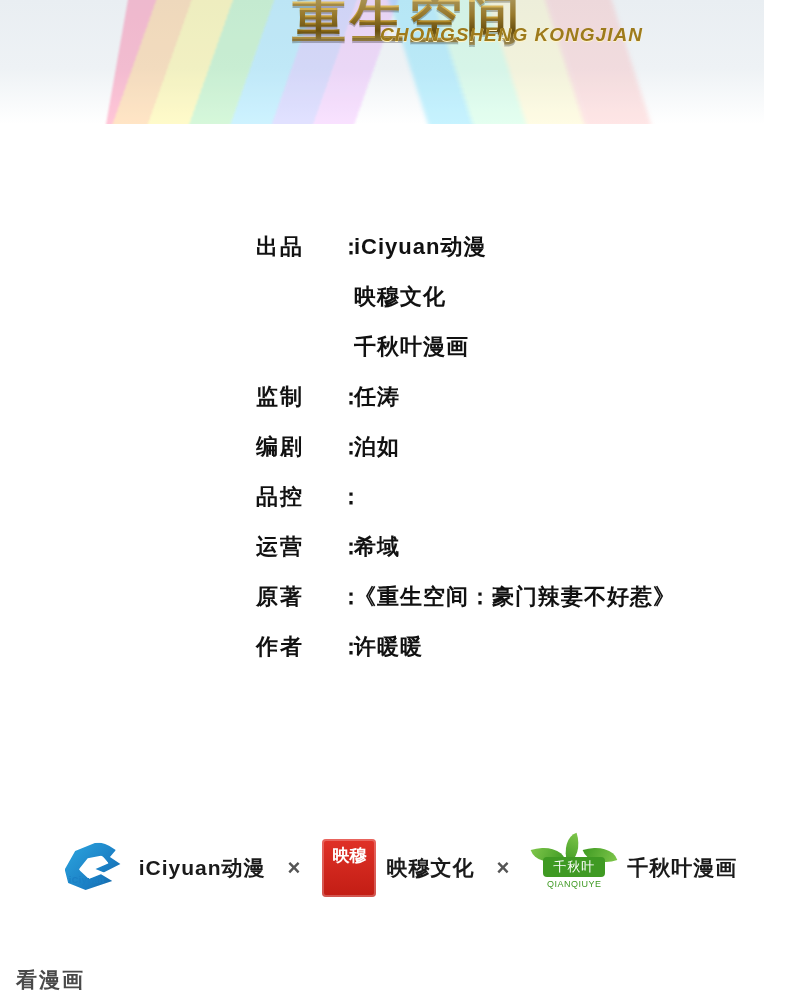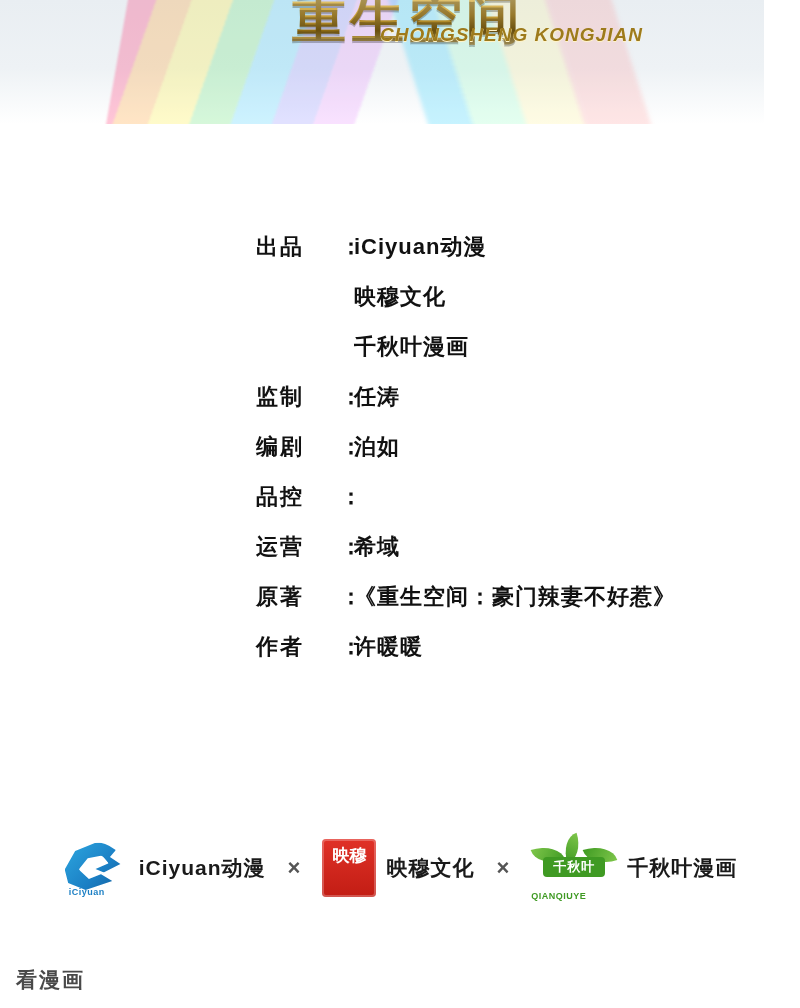--- a/index.html
+++ b/index.html
@@ -185,21 +185,21 @@
     position: absolute;
     left: 16px; top: 16px;
     width: 30px; height: 26px;
     border-radius: 50%;
     background: #ffffff;
     clip-path: polygon(0 60%, 30% 16%, 78% 6%, 100% 36%, 56% 58%, 86% 72%, 34% 96%);
   }
   .mark-iciyuan .mark-caption {
     position: absolute;
     left: 6px;
-    bottom: 1px;
+    bottom: 13px;
     font-size: 9px;
     color: #1b7fc4;
     font-weight: bold;
     letter-spacing: .5px;
   }
 
   
   .mark-seal {
     width: 54px;
     height: 58px;
@@ -235,31 +235,32 @@
   .mark-leaf .l2 { left: 54px; top: 6px;  transform: rotate(162deg); }
   .mark-leaf .l3 { left: 28px; top: 0px;  transform: rotate(72deg); width: 26px; height: 18px;}
   .mark-leaf .band {
     position: absolute;
     left: 12px; top: 18px;
     width: 62px; height: 20px;
     background: #3f9a23;
     border-radius: 4px;
     color: #fff;
     font-size: 13px;
-    font-weight: bold;
+    font-weight: normal;
     line-height: 20px;
     text-align: center;
     letter-spacing: 1px;
   }
   .mark-leaf .sub {
     position: absolute;
     left: 0; right: 0;
-    top: 52px;
+    top: 40px;
+    text-align: center;
     font-size: 9px;
-    font-weight: bold;
+    font-weight: normal;
     color: #3f9a23;
     letter-spacing: .5px;
   }
 
   
   .watermark {
     position: absolute;
     left: 16px;
     bottom: 14px;
     font-size: 21px;

